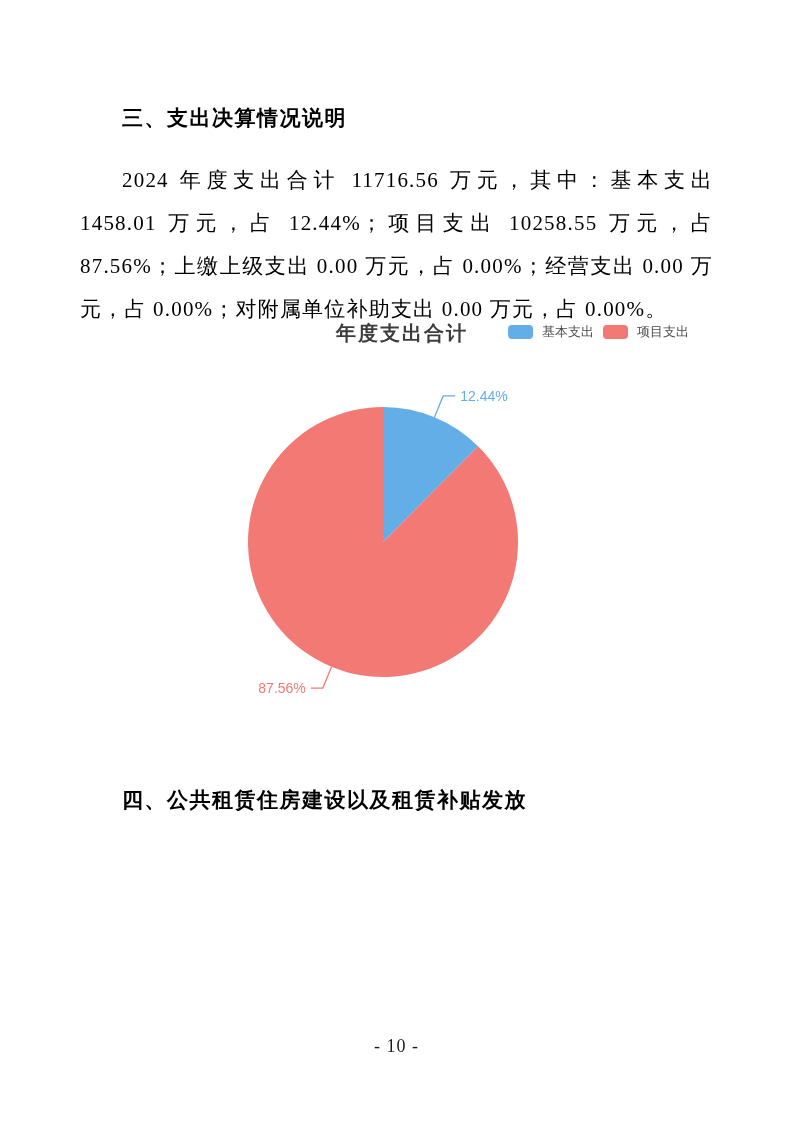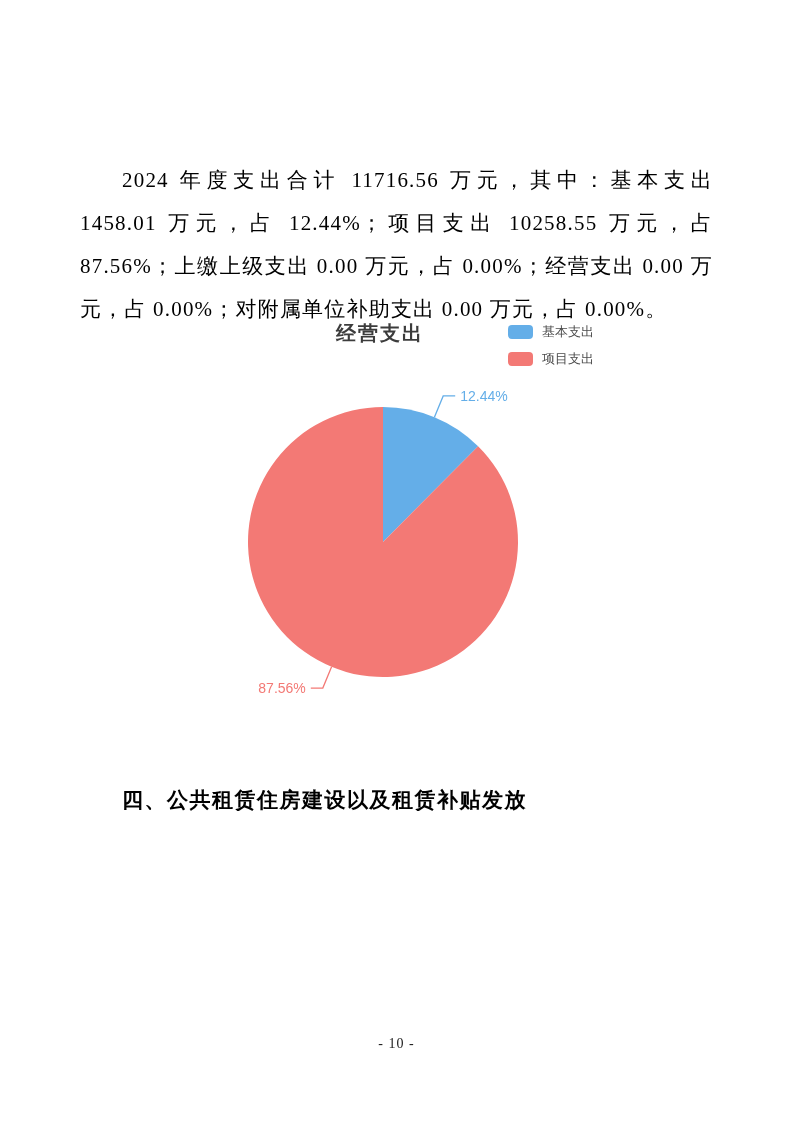--- a/index.html
+++ b/index.html
@@ -22,42 +22,43 @@
   .chart{
     position:absolute;left:0;top:310px;width:793px;height:392px;
     font-family:"Liberation Sans","DejaVu Sans",sans-serif;
   }
   .chart-title{
     position:absolute;left:336px;top:10px;
     font-size:20px;font-weight:bold;color:#3c3c3c;letter-spacing:2px;
   }
   .legend{
     position:absolute;left:508px;top:13px;
-    display:flex;flex-direction:column;gap:9px;
+    display:flex;flex-direction:row;gap:9px;
   }
   .legend-item{display:flex;align-items:center;gap:9px;}
   .swatch{width:25px;height:14px;border-radius:4px;background:#ccc;}
   .legend-label{font-size:13px;color:#4c4c4c;}
   .pie-svg{position:absolute;left:0;top:0;width:793px;height:392px;}
   .pie-label{font-size:14px;font-family:"Liberation Sans","DejaVu Sans",sans-serif;}
   .page-number{
     position:absolute;left:0;top:1036px;width:793px;
-    text-align:center;font-size:14px;color:#1a1a1a;letter-spacing:1px;
+    text-align:center;font-size:18px;color:#1a1a1a;letter-spacing:1px;
   }
 </style>
 </head>
 <body>
 
 <div class="page">
 
+  <h2 class="heading" style="top:104px;">三、支出决算情况说明</h2>
 
   <p class="para" style="top:159px;">2024 年度支出合计 11716.56 万元，其中：基本支出 1458.01 万元，占 12.44%；项目支出 10258.55 万元，占 87.56%；上缴上级支出 0.00 万元，占 0.00%；经营支出 0.00 万元，占 0.00%；对附属单位补助支出 0.00 万元，占 0.00%。</p>
 
   <div class="chart">
-    <div class="chart-title">经营支出</div>
+    <div class="chart-title">年度支出合计</div>
 
     <div class="legend">
       <div class="legend-item">
         <span class="swatch" style="background: rgb(100, 174, 232);"></span>
         <span class="legend-label">基本支出</span>
       </div>
       <div class="legend-item">
         <span class="swatch" style="background: rgb(243, 121, 117);"></span>
         <span class="legend-label">项目支出</span>
       </div>

